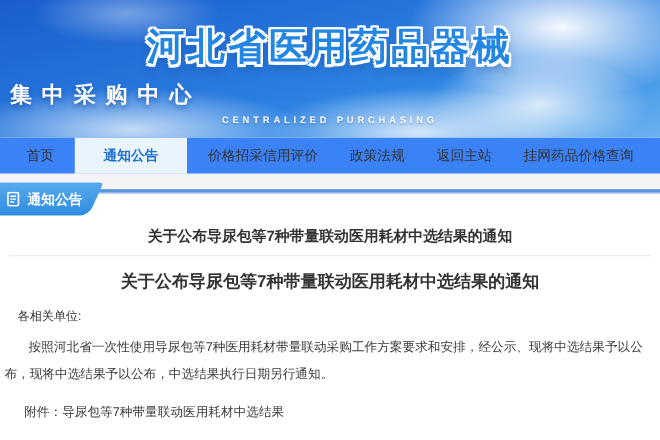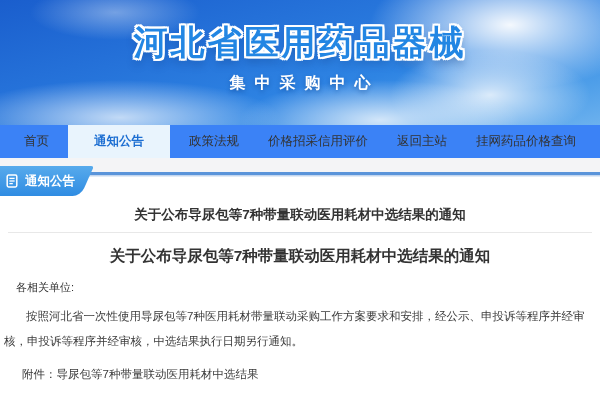--- a/index.html
+++ b/index.html
@@ -13,21 +13,21 @@
     background:radial-gradient(closest-side,rgba(255,255,255,.95),rgba(255,255,255,0));}
   .cloud.c1{right:-50px;top:-40px;width:280px;height:130px;}
   .cloud.c2{right:10px;top:50px;width:200px;height:90px;opacity:.85;}
   .cloud.c3{left:-40px;bottom:-30px;width:320px;height:75px;opacity:.75;}
   .cloud.c4{left:240px;bottom:-35px;width:280px;height:80px;opacity:.8;}
   .cloud.c5{left:30px;top:-15px;width:170px;height:55px;opacity:.4;}
   .banner-title{position:relative;margin:0;padding-top:20px;text-align:center;
     font-size:34px;font-weight:bold;letter-spacing:3px;color:#2286e3;
     text-shadow:-2px -2px 0 #fff,2px -2px 0 #fff,-2px 2px 0 #fff,2px 2px 0 #fff,
       0 -2px 0 #fff,0 2px 0 #fff,-2px 0 0 #fff,2px 0 0 #fff,0 6px 9px rgba(12,52,120,.4);}
-  .banner-sub{position:relative;margin-top:7px;text-align:center;font-size:16px;
+  .banner-sub{position:relative;margin-top:7px;text-align:left;font-size:20px;
     color:#fff;letter-spacing:9px;text-indent:9px;font-weight:bold;
     text-shadow:0 2px 4px rgba(15,60,130,.45);}
   .banner-sub-en{position:relative;margin-top:4px;text-align:center;font-size:8.5px;
     color:#fff;font-weight:bold;letter-spacing:3.5px;text-shadow:0 1px 2px rgba(15,60,130,.4);}
 
   
   .nav{display:flex;align-items:stretch;justify-content:space-between;
     height:33px;background:#3b82f6;padding:0 14px;}
   .nav-item{display:flex;align-items:center;padding:0 10px;font-size:12.5px;
     color:#333;text-decoration:none;cursor:pointer;white-space:nowrap;}
@@ -62,27 +62,28 @@
 <div class="page">
 
   <header class="banner">
     <div class="cloud c1"></div>
     <div class="cloud c2"></div>
     <div class="cloud c3"></div>
     <div class="cloud c4"></div>
     <div class="cloud c5"></div>
     <h1 class="banner-title">河北省医用药品器械</h1>
     <div class="banner-sub">集中采购中心</div>
+    <div class="banner-sub-en">CENTRALIZED PURCHASING</div>
   </header>
 
   <nav class="nav">
     <a class="nav-item">首页</a>
     <a class="nav-item active">通知公告</a>
+    <a class="nav-item">价格招采信用评价</a>
     <a class="nav-item">政策法规</a>
-    <a class="nav-item">价格招采信用评价</a>
     <a class="nav-item">返回主站</a>
     <a class="nav-item">挂网药品价格查询</a>
   </nav>
 
   <div class="crumb-zone">
     <div class="crumb-gray"></div>
     <div class="crumb-line"></div>
     <div class="crumb-tab">
       <div class="crumb-tab-bg"></div>
       <div class="crumb-tab-inner">
@@ -97,17 +98,17 @@
         <span>通知公告</span>
       </div>
     </div>
   </div>
 
   <main class="article">
     <h2 class="article-title">关于公布导尿包等7种带量联动医用耗材中选结果的通知</h2>
     <hr class="title-divider">
     <h3 class="body-title">关于公布导尿包等7种带量联动医用耗材中选结果的通知</h3>
     <p class="salutation">各相关单位:</p>
-    <p class="para">按照河北省一次性使用导尿包等7种医用耗材带量联动采购工作方案要求和安排，经公示、申投诉等程序并经审核，申投诉等程序并经审核，中选结果执行日期另行通知。</p>
+    <p class="para">按照河北省一次性使用导尿包等7种医用耗材带量联动采购工作方案要求和安排，经公示、现将中选结果予以公布，现将中选结果予以公布，中选结果执行日期另行通知。</p>
     <p class="attachment">附件：导尿包等7种带量联动医用耗材中选结果</p>
   </main>
 
 </div>
 
 </body></html>

